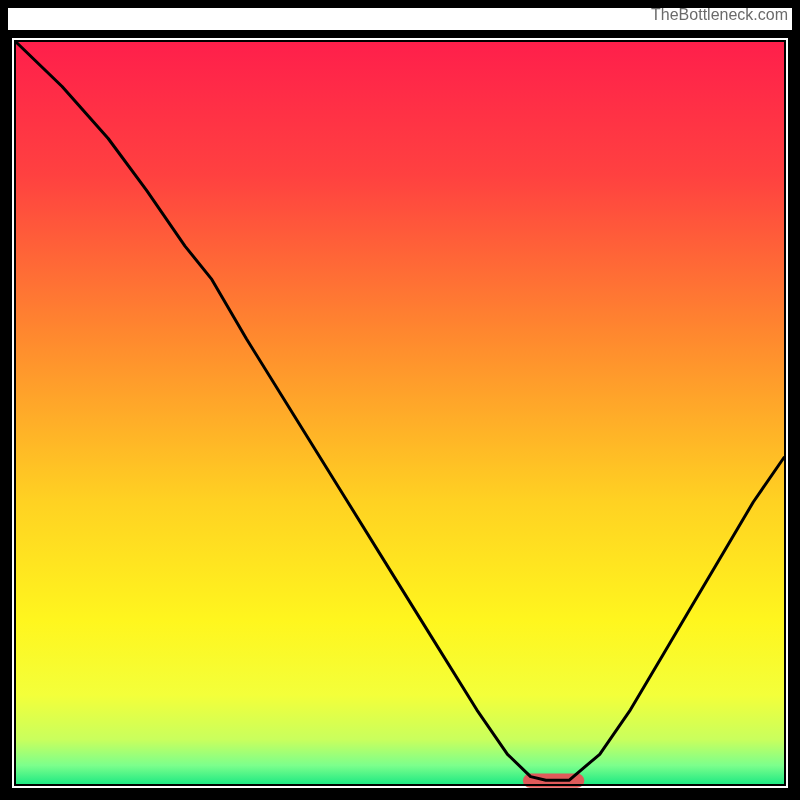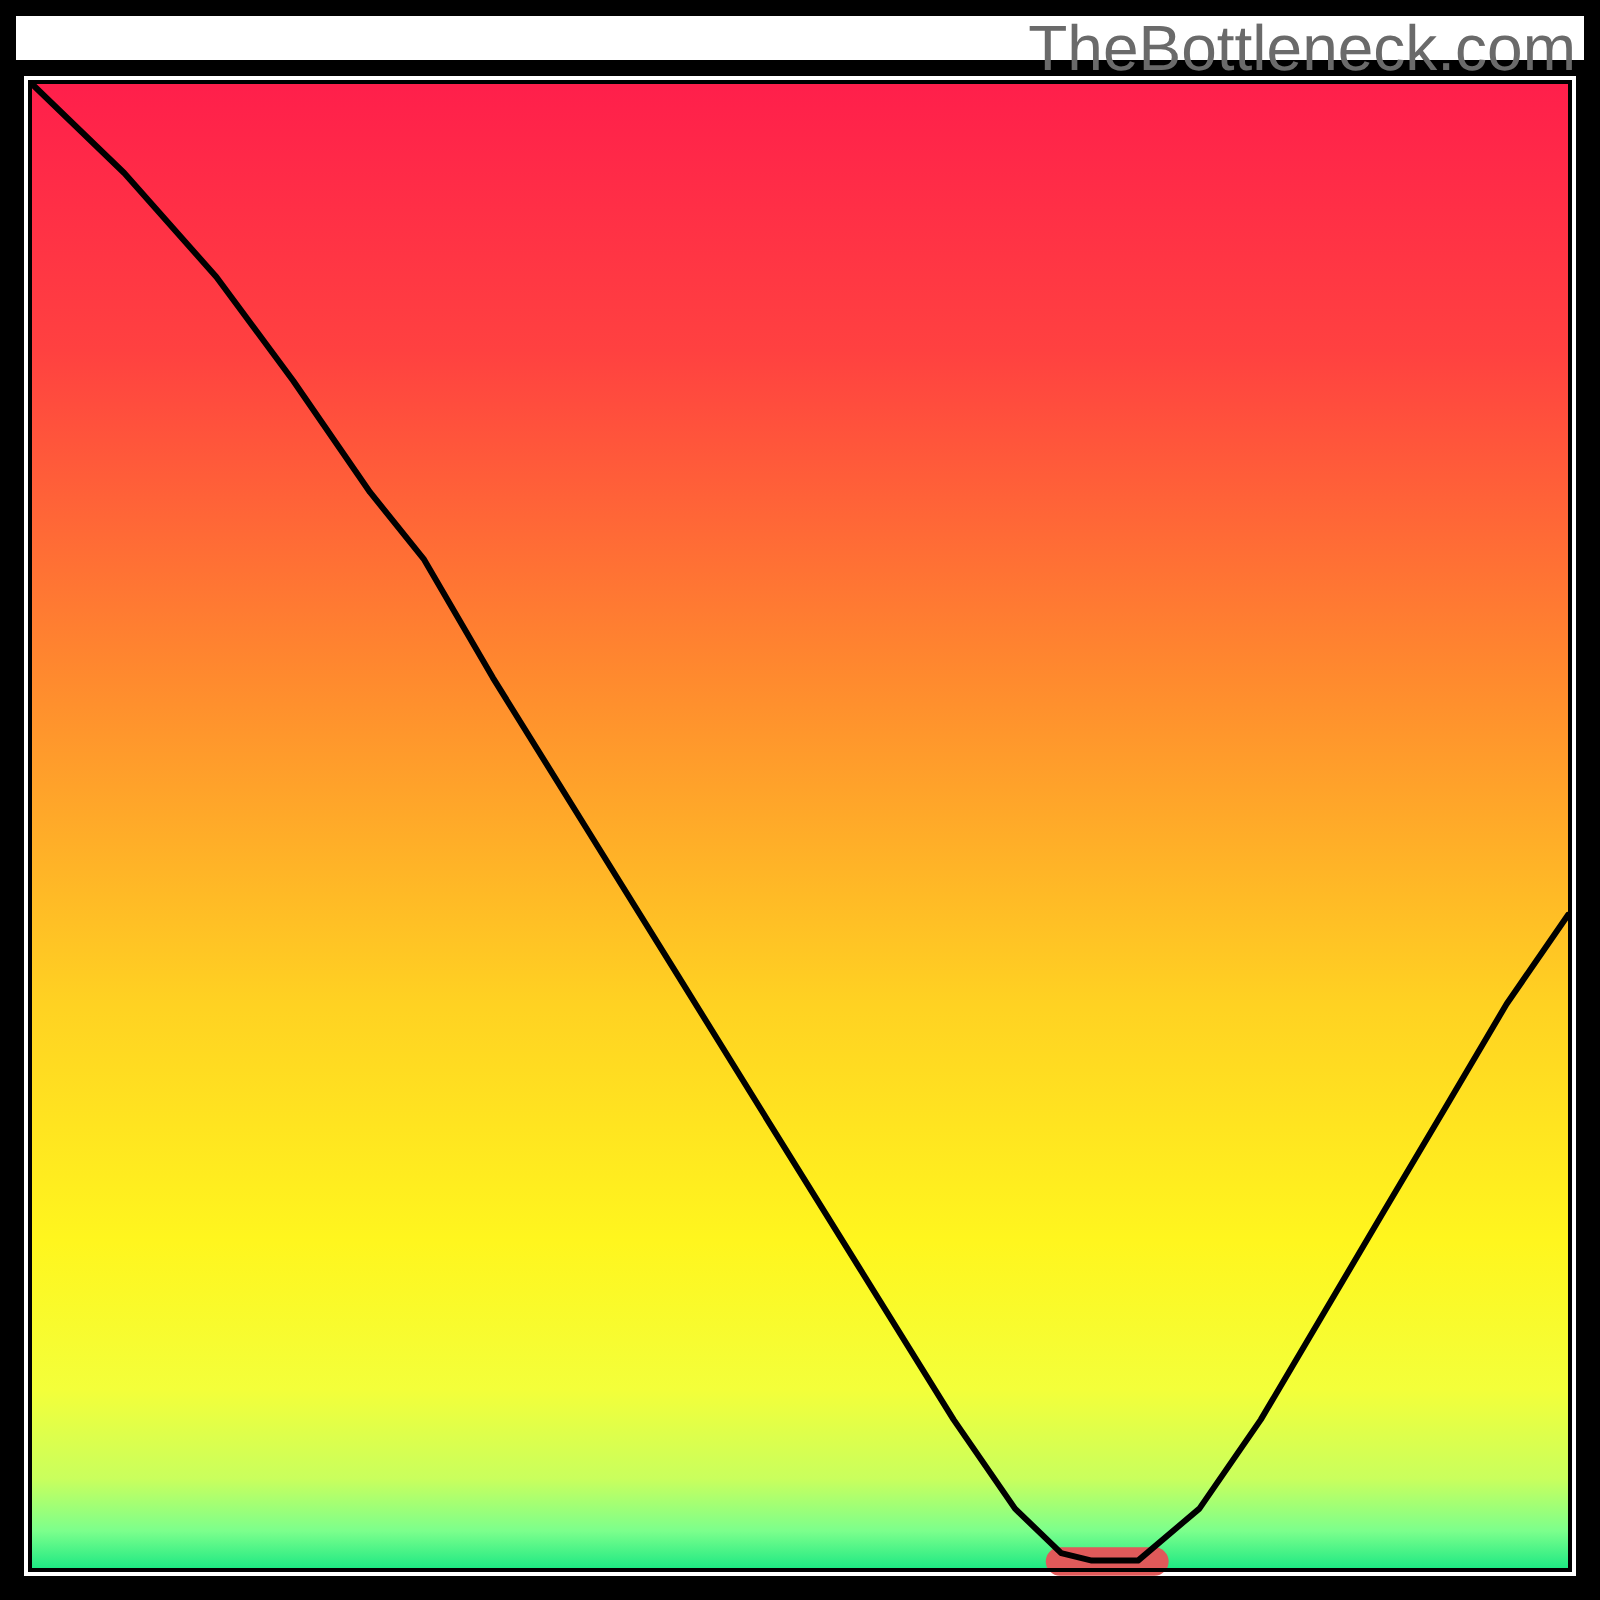--- a/index.html
+++ b/index.html
@@ -11,21 +11,21 @@
   .chart-wrap {
     width: 800px;
     height: 800px;
     position: relative;
   }
   .watermark {
     position: absolute;
     top: 6px;
     right: 12px;
     color: #6a6a6a;
-    font-size: 32px;
+    font-size: 16px;
     font-family: Arial, sans-serif;
     z-index: 10;
   }
   svg { display: block; }
 </style>
 </head>
 <body>
 
 <div class="chart-wrap">
   <div class="watermark">TheBottleneck.com</div>

